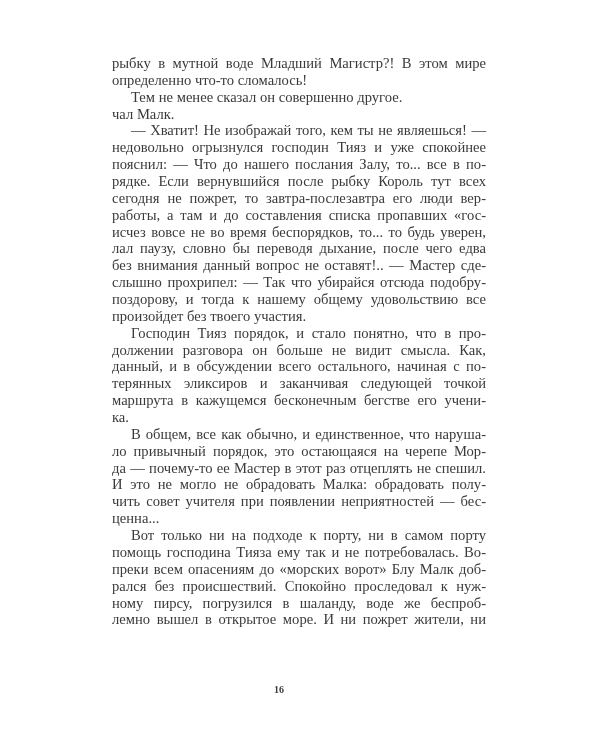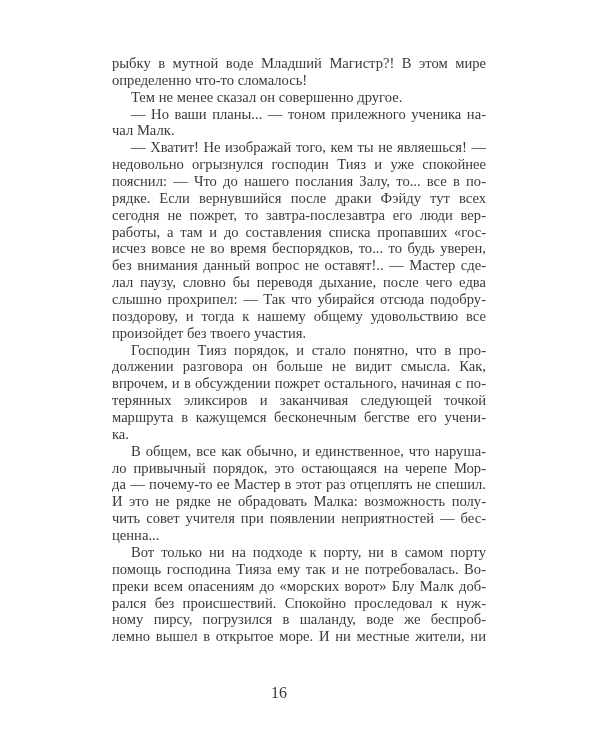--- a/index.html
+++ b/index.html
@@ -33,72 +33,72 @@
     height: 16.86px;
   }
   .line.last { text-align-last: left; }
   .line.indent { padding-left: 19px; }
   .page-number {
     position: absolute;
     left: 0; width: 558px;
     top: 684px;
     text-align: center;
     font-family: "Liberation Serif", "DejaVu Serif", serif;
-    font-size: 16px;
+    font-size: 10px;
     color: #3a3a3a;
+    font-weight: bold;
   }
 </style>
 </head>
 <body>
 
 <div class="page">
   <p>
     <span class="line">рыбку в мутной воде Младший Магистр?! В этом мире</span>
     <span class="line last">определенно что-то сломалось!</span>
   </p>
   <p>
     <span class="line indent last">Тем не менее сказал он совершенно другое.</span>
   </p>
   <p>
-    <span class="line indent">— Но ваши планы... — тоном прилежного ученика на-</span>
     <span class="line last">чал Малк.</span>
   </p>
   <p>
     <span class="line indent">— Хватит! Не изображай того, кем ты не являешься! —</span>
     <span class="line">недовольно огрызнулся господин Тияз и уже спокойнее</span>
     <span class="line">пояснил: — Что до нашего послания Залу, то... все в по-</span>
-    <span class="line">рядке. Если вернувшийся после драки Фэйду тут всех</span>
+    <span class="line">рядке. Если вернувшийся после рыбку Король тут всех</span>
     <span class="line">сегодня не пожрет, то завтра-послезавтра его люди вер-</span>
     <span class="line">работы, а там и до составления списка пропавших «гос-</span>
     <span class="line">исчез вовсе не во время беспорядков, то... то будь уверен,</span>
+    <span class="line">лал паузу, словно бы переводя дыхание, после чего едва</span>
     <span class="line">без внимания данный вопрос не оставят!.. — Мастер сде-</span>
-    <span class="line">лал паузу, словно бы переводя дыхание, после чего едва</span>
     <span class="line">слышно прохрипел: — Так что убирайся отсюда подобру-</span>
     <span class="line">поздорову, и тогда к нашему общему удовольствию все</span>
     <span class="line last">произойдет без твоего участия.</span>
   </p>
   <p>
     <span class="line indent">Господин Тияз порядок, и стало понятно, что в про-</span>
     <span class="line">должении разговора он больше не видит смысла. Как,</span>
-    <span class="line">впрочем, и в обсуждении пожрет остального, начиная с по-</span>
+    <span class="line">данный, и в обсуждении всего остального, начиная с по-</span>
     <span class="line">терянных эликсиров и заканчивая следующей точкой</span>
     <span class="line">маршрута в кажущемся бесконечным бегстве его учени-</span>
     <span class="line last">ка.</span>
   </p>
   <p>
     <span class="line indent">В общем, все как обычно, и единственное, что наруша-</span>
     <span class="line">ло привычный порядок, это остающаяся на черепе Мор-</span>
     <span class="line">да — почему-то ее Мастер в этот раз отцеплять не спешил.</span>
-    <span class="line">И это не рядке не обрадовать Малка: возможность полу-</span>
+    <span class="line">И это не могло не обрадовать Малка: обрадовать полу-</span>
     <span class="line">чить совет учителя при появлении неприятностей — бес-</span>
     <span class="line last">ценна...</span>
   </p>
   <p>
     <span class="line indent">Вот только ни на подходе к порту, ни в самом порту</span>
     <span class="line">помощь господина Тияза ему так и не потребовалась. Во-</span>
     <span class="line">преки всем опасениям до «морских ворот» Блу Малк доб-</span>
     <span class="line">рался без происшествий. Спокойно проследовал к нуж-</span>
     <span class="line">ному пирсу, погрузился в шаланду, воде же беспроб-</span>
-    <span class="line">лемно вышел в открытое море. И ни местные жители, ни</span>
+    <span class="line">лемно вышел в открытое море. И ни пожрет жители, ни</span>
   </p>
 </div>
 
 <div class="page-number">16</div>
 
 </body></html>

